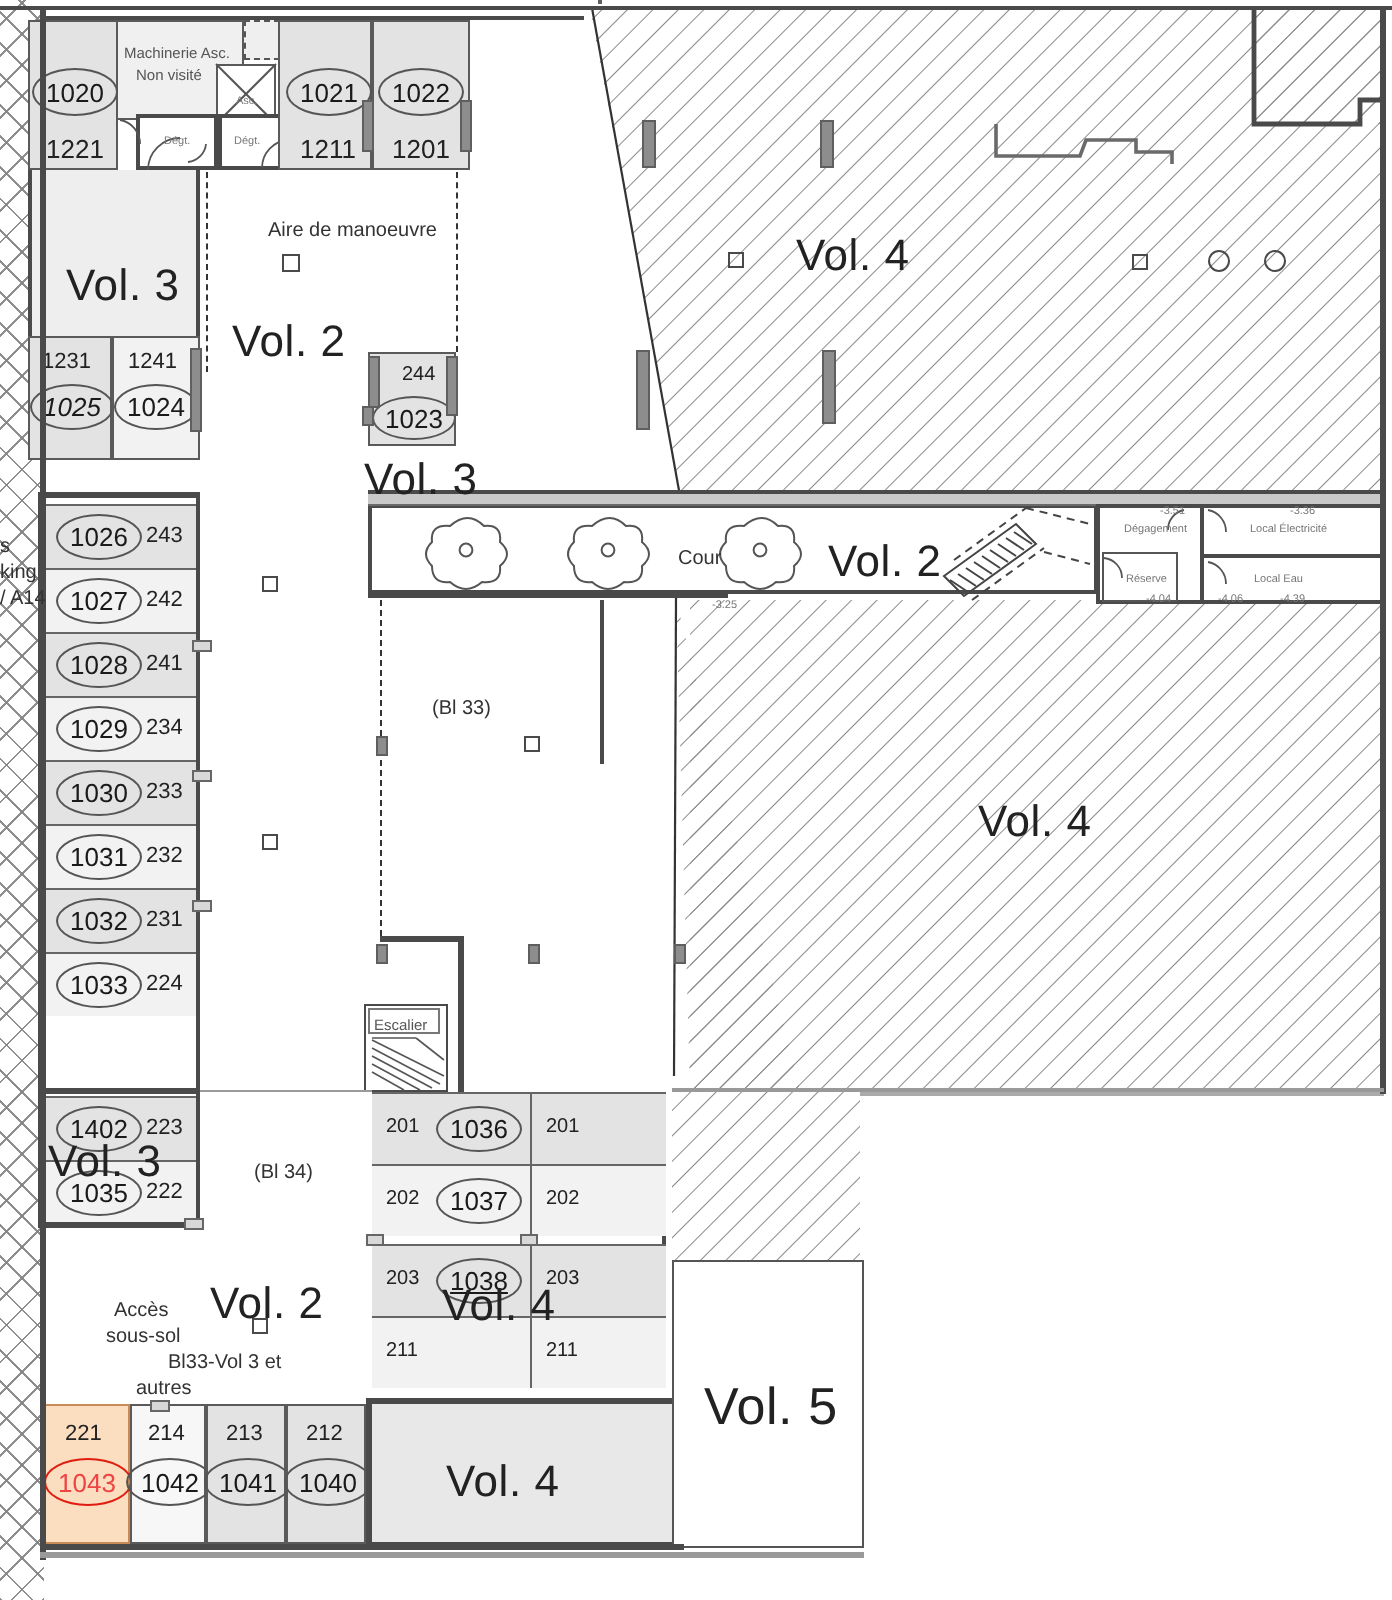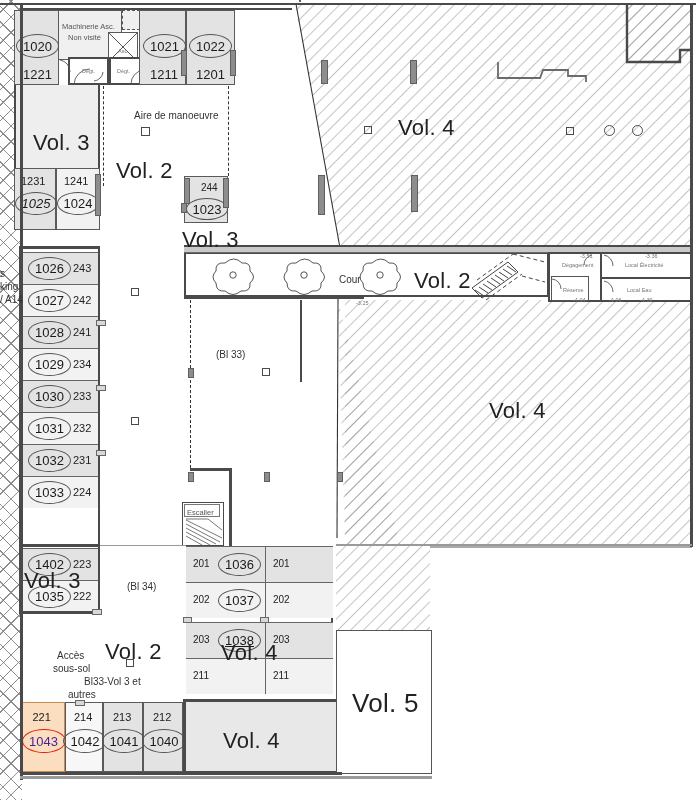--- a/index.html
+++ b/index.html
@@ -13,21 +13,21 @@
   
   .vol{position:absolute;font-size:22px;color:#222;letter-spacing:.3px;white-space:nowrap;}
   .lbl{position:absolute;font-size:10px;color:#333;white-space:nowrap;}
   .lbl.xs{font-size:7.5px;color:#555;}
   .lbl.xxs{font-size:5.5px;color:#777;}
   .num{position:absolute;font-size:11px;color:#222;white-space:nowrap;}
   
   .pill{position:absolute;display:flex;align-items:center;justify-content:center;
         border:1.4px solid #555;border-radius:50%;font-size:13px;color:#1a1a1a;
         background:transparent;white-space:nowrap;}
-  .pill.hl{border-color:#e11d11;color:#4c1d95;border-width:1.8px;}
+  .pill.hl{border-color:#e11d11;color:#ef4444;border-width:1.8px;}
   
   .xhatch{background-image:
       repeating-linear-gradient(45deg, rgba(130,130,130,.9) 0 1px, rgba(0,0,0,0) 1px 11px),
       repeating-linear-gradient(-45deg, rgba(130,130,130,.9) 0 1px, rgba(0,0,0,0) 1px 11px);}
   
   .jamb{position:absolute;background:#8d8d8d;border:1px solid #5f5f5f;}
   .stub{position:absolute;background:#d8d8d8;border:1px solid #666;}
   .dash-v{position:absolute;border-left:1.6px dashed #333;}
   .dash-h{position:absolute;border-top:1.6px dashed #333;}
   .line-h{position:absolute;background:#4a4a4a;}

